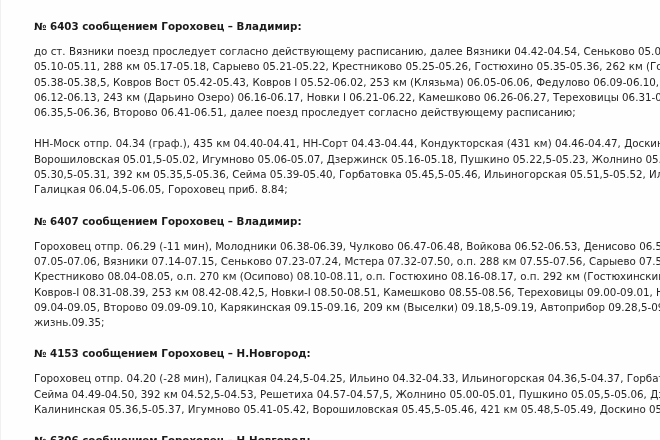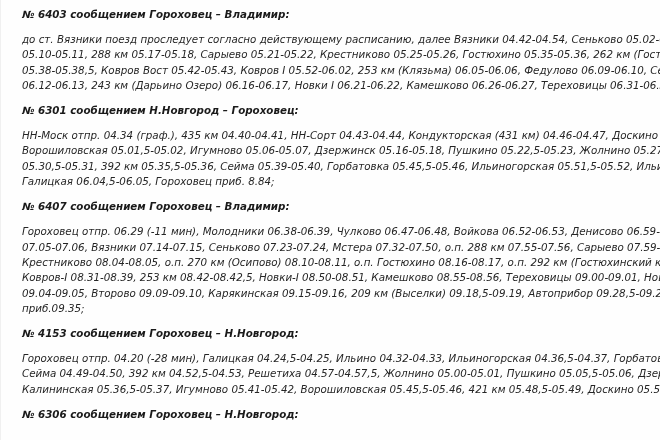--- a/index.html
+++ b/index.html
@@ -25,22 +25,21 @@
       box-sizing: border-box;
       background: #fefefe;
     }
     .content {
       position: absolute;
       left: 17px;
       top: 3px;
       width: 610px;
     }
     .train {
-      margin: 4px;
-      font-style: italic;
+      margin: 16px;
     }
     .train-title {
       font-weight: bold;
       font-size: 10.3px;
       line-height: 15px;
       margin: 0 0 10px 0;
       color: #1a1a1a;
       white-space: nowrap;
     }
     .train-body {
@@ -60,42 +59,42 @@
 <div class="page">
   <div class="content">
 
     <div class="train">
       <p class="train-title">№ 6403 сообщением Гороховец – Владимир:</p>
       <p class="train-body">
         <span class="line">до ст. Вязники поезд проследует согласно действующему расписанию, далее Вязники 04.42-04.54, Сеньково 05.02-05.02,5, Мстера</span>
         <span class="line">05.10-05.11, 288 км 05.17-05.18, Сарыево 05.21-05.22, Крестниково 05.25-05.26, Гостюхино 05.35-05.36, 262 км (Гостюхинский карьер)</span>
         <span class="line">05.38-05.38,5, Ковров Вост 05.42-05.43, Ковров I 05.52-06.02, 253 км (Клязьма) 06.05-06.06, Федулово 06.09-06.10, Сергейцево</span>
         <span class="line">06.12-06.13, 243 км (Дарьино Озеро) 06.16-06.17, Новки I 06.21-06.22, Камешково 06.26-06.27, Тереховицы 06.31-06.32, Новая жизнь</span>
+        <span class="line">06.35,5-06.36, Второво 06.41-06.51, далее поезд проследует согласно действующему расписанию;</span>
       </p>
     </div>
 
     <div class="train">
-      <p class="train-title">№ 6301 сообщением Н.Новгород – Гороховец:</p>
       <p class="train-body">
         <span class="line">НН-Моск отпр. 04.34 (граф.), 435 км 04.40-04.41, НН-Сорт 04.43-04.44, Кондукторская (431 км) 04.46-04.47, Доскино 04.54-04.55,</span>
         <span class="line">Ворошиловская 05.01,5-05.02, Игумново 05.06-05.07, Дзержинск 05.16-05.18, Пушкино 05.22,5-05.23, Жолнино 05.27-05.28, Решетиха</span>
         <span class="line">05.30,5-05.31, 392 км 05.35,5-05.36, Сейма 05.39-05.40, Горбатовка 05.45,5-05.46, Ильиногорская 05.51,5-05.52, Ильино 05.55-05.56,</span>
         <span class="line">Галицкая 06.04,5-06.05, Гороховец приб. 8.84;</span>
       </p>
     </div>
 
     <div class="train">
       <p class="train-title">№ 6407 сообщением Гороховец – Владимир:</p>
       <p class="train-body">
         <span class="line">Гороховец отпр. 06.29 (-11 мин), Молодники 06.38-06.39, Чулково 06.47-06.48, Войкова 06.52-06.53, Денисово 06.59-07.00, 324 км</span>
         <span class="line">07.05-07.06, Вязники 07.14-07.15, Сеньково 07.23-07.24, Мстера 07.32-07.50, о.п. 288 км 07.55-07.56, Сарыево 07.59-08.00, о.п.</span>
         <span class="line">Крестниково 08.04-08.05, о.п. 270 км (Осипово) 08.10-08.11, о.п. Гостюхино 08.16-08.17, о.п. 292 км (Гостюхинский карьер) 08.19-08.20,</span>
         <span class="line">Ковров-I 08.31-08.39, 253 км 08.42-08.42,5, Новки-I 08.50-08.51, Камешково 08.55-08.56, Тереховицы 09.00-09.01, Новая жизнь</span>
         <span class="line">09.04-09.05, Второво 09.09-09.10, Карякинская 09.15-09.16, 209 км (Выселки) 09.18,5-09.19, Автоприбор 09.28,5-09.29, Владимир</span>
-        <span class="line">приб.09.35;</span>
+        <span class="line">жизнь.09.35;</span>
       </p>
     </div>
 
     <div class="train">
       <p class="train-title">№ 4153 сообщением Гороховец – Н.Новгород:</p>
       <p class="train-body">
         <span class="line">Гороховец отпр. 04.20 (-28 мин), Галицкая 04.24,5-04.25, Ильино 04.32-04.33, Ильиногорская 04.36,5-04.37, Горбатовка 04.42,5-04.43,</span>
         <span class="line">Сейма 04.49-04.50, 392 км 04.52,5-04.53, Решетиха 04.57-04.57,5, Жолнино 05.00-05.01, Пушкино 05.05,5-05.06, Дзержинск 05.09-05.32,</span>
         <span class="line">Калининская 05.36,5-05.37, Игумново 05.41-05.42, Ворошиловская 05.45,5-05.46, 421 км 05.48,5-05.49, Доскино 05.53-05.54, Кондукторская</span>
       </p>

